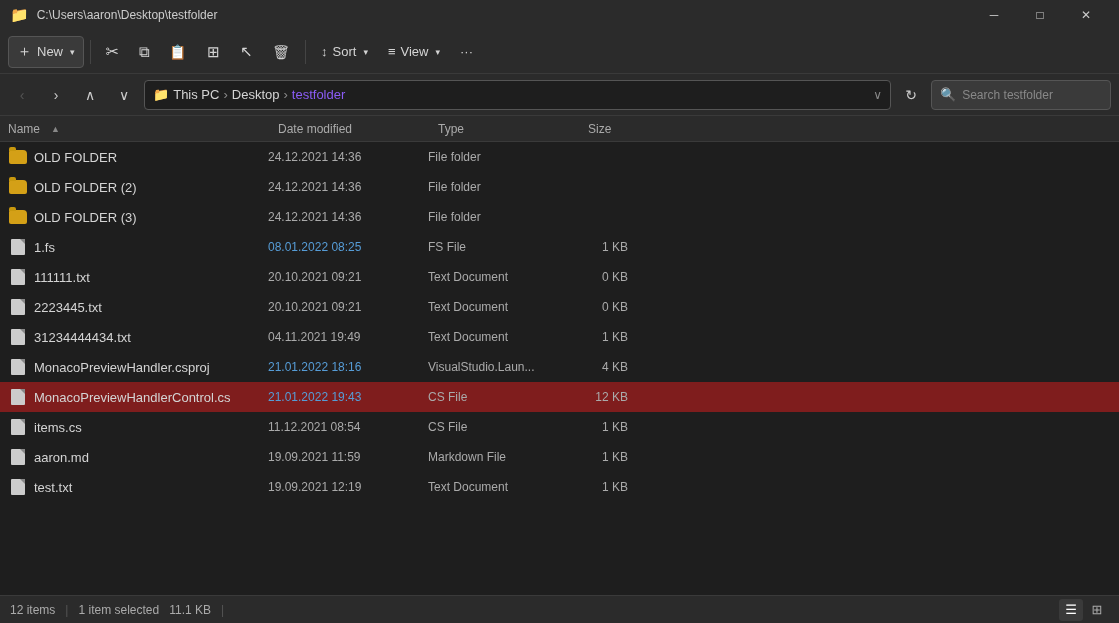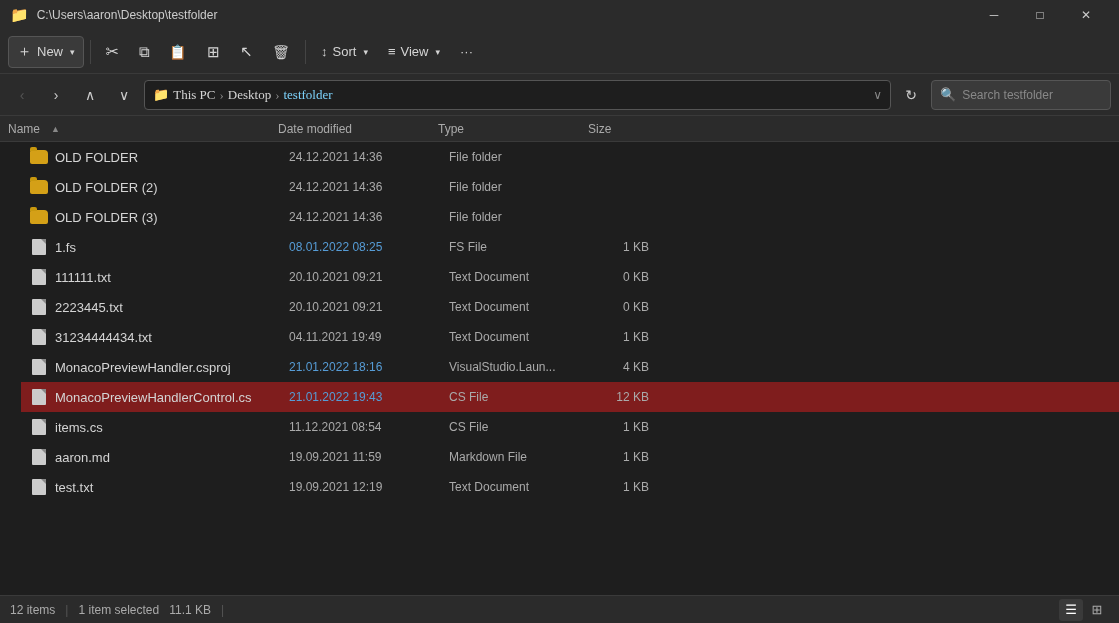--- a/index.html
+++ b/index.html
@@ -119,25 +119,24 @@
       padding: 0 8px;
       gap: 4px;
     }
     #address-breadcrumb {
       display: flex;
       align-items: center;
       gap: 4px;
       flex: 1;
       font-size: 13px;
       color: #d4d4d4;
-      font-family: Liberation Serif, serif;
     }
     .breadcrumb-sep { color: #888; }
     .breadcrumb-part { color: #d4d4d4; }
-    .breadcrumb-part.active { color: #7dd3fc; }
+    .breadcrumb-part.active { color: #8b5cf6; }
     #address-chevron {
       color: #888;
       font-size: 12px;
       cursor: pointer;
     }
     #address-refresh {
       width: 28px;
       height: 28px;
       display: flex;
       align-items: center;
@@ -188,21 +187,20 @@
     }
     .col-name { width: 270px; display: flex; align-items: center; gap: 11px; font-size: 12px; color: #aaa; }
     .col-date { width: 160px; font-size: 12px; color: #aaa; }
     .col-type { width: 150px; font-size: 12px; color: #aaa; }
     .col-size { width: 70px; font-size: 12px; color: #aaa; }
     .col-sort-arrow { font-size: 9px; color: #888; }
 
     #file-list {
       flex: 1;
       overflow-y: auto;
-      margin-left: 21px;
     }
     #file-list::-webkit-scrollbar { width: 8px; }
     #file-list::-webkit-scrollbar-track { background: #1e1e1e; }
     #file-list::-webkit-scrollbar-thumb { background: #444; border-radius: 4px; }
 
     .file-row {
       height: 30px;
       display: flex;
       align-items: center;
       padding: 0 0 0 8px;

